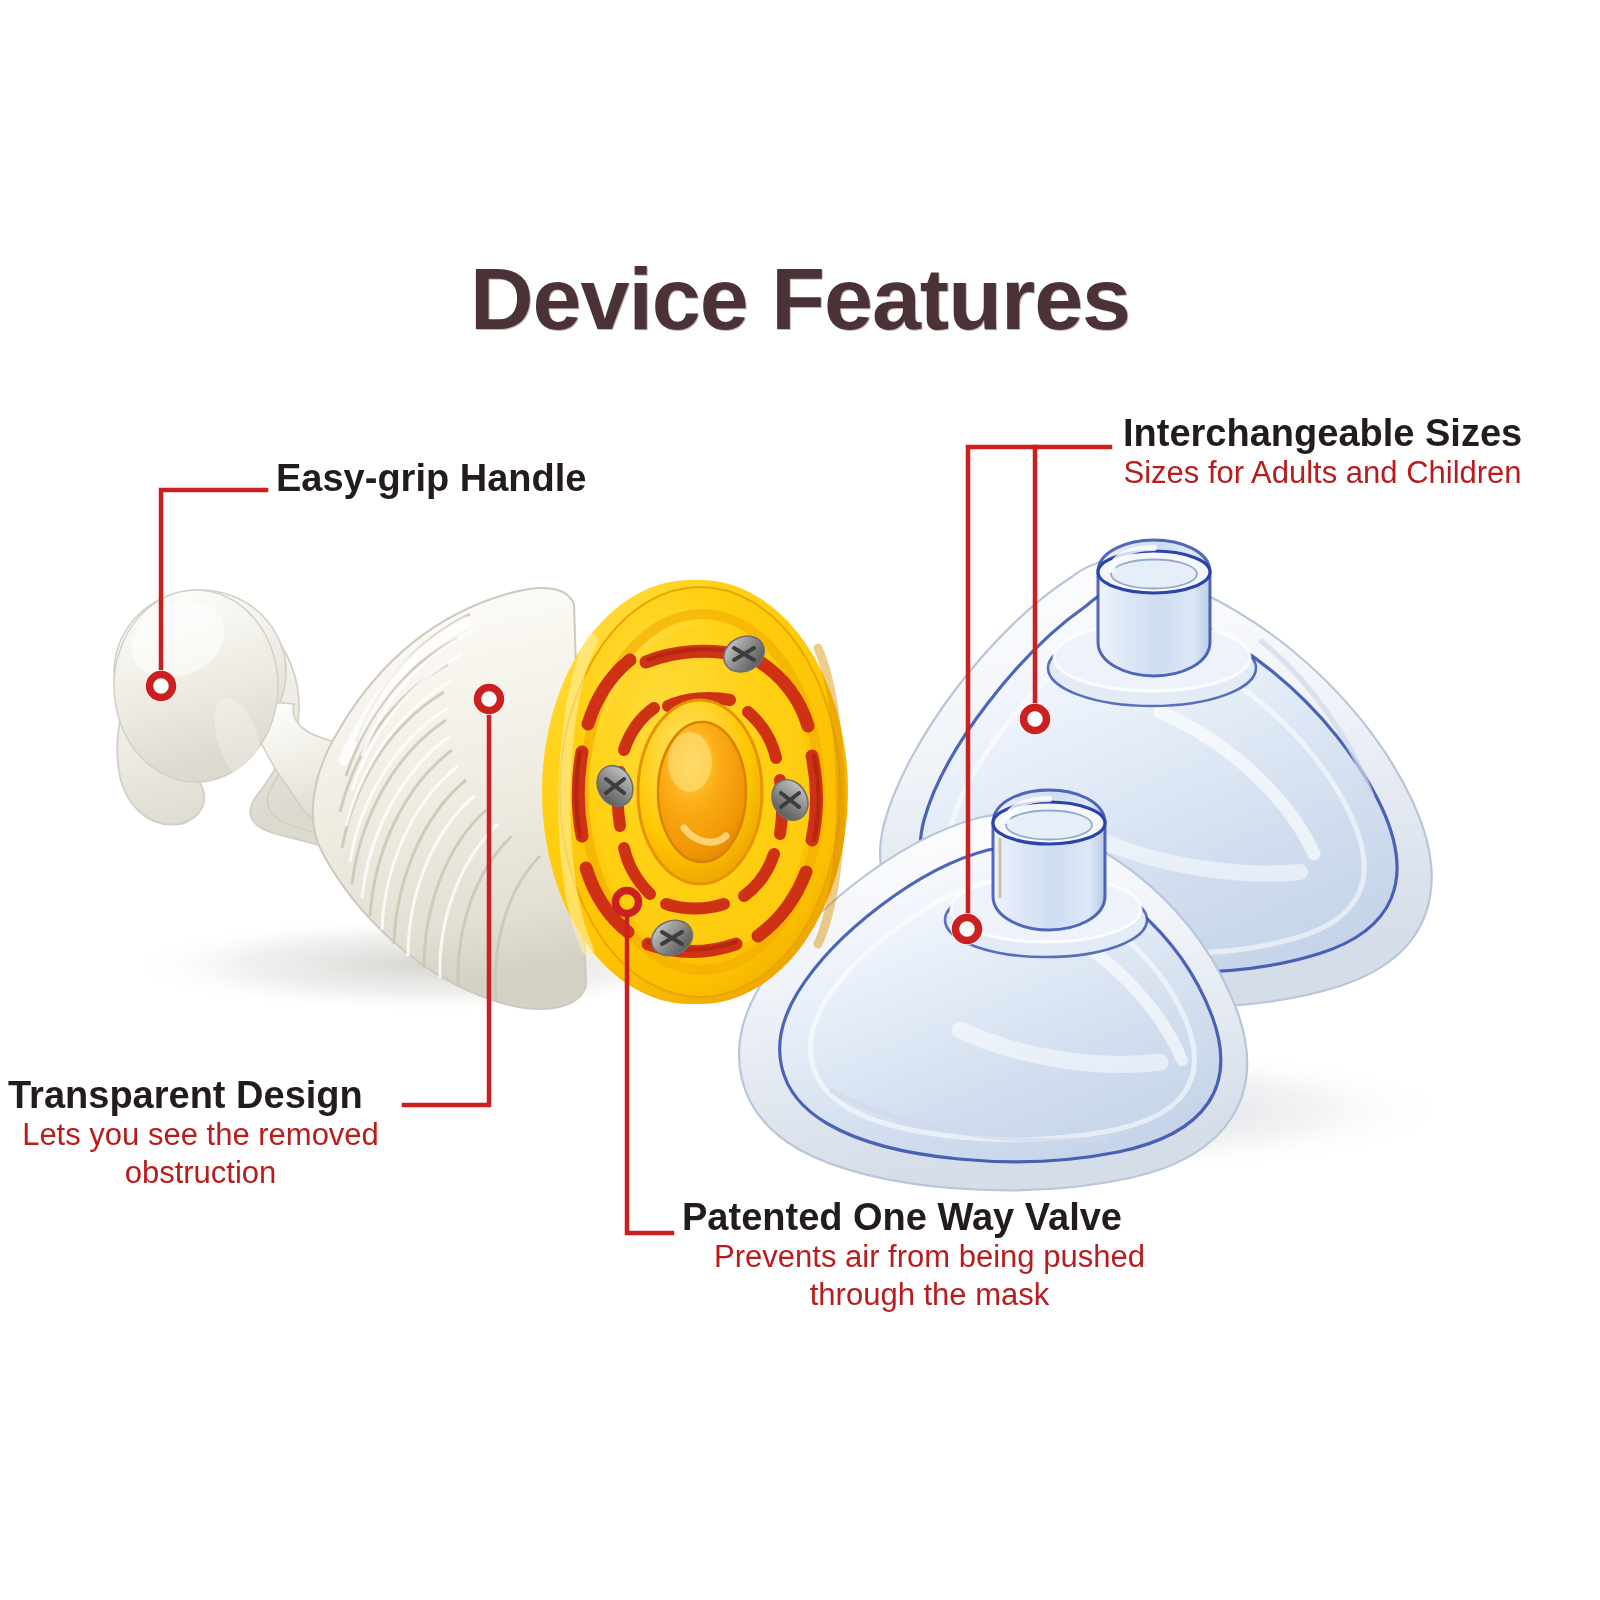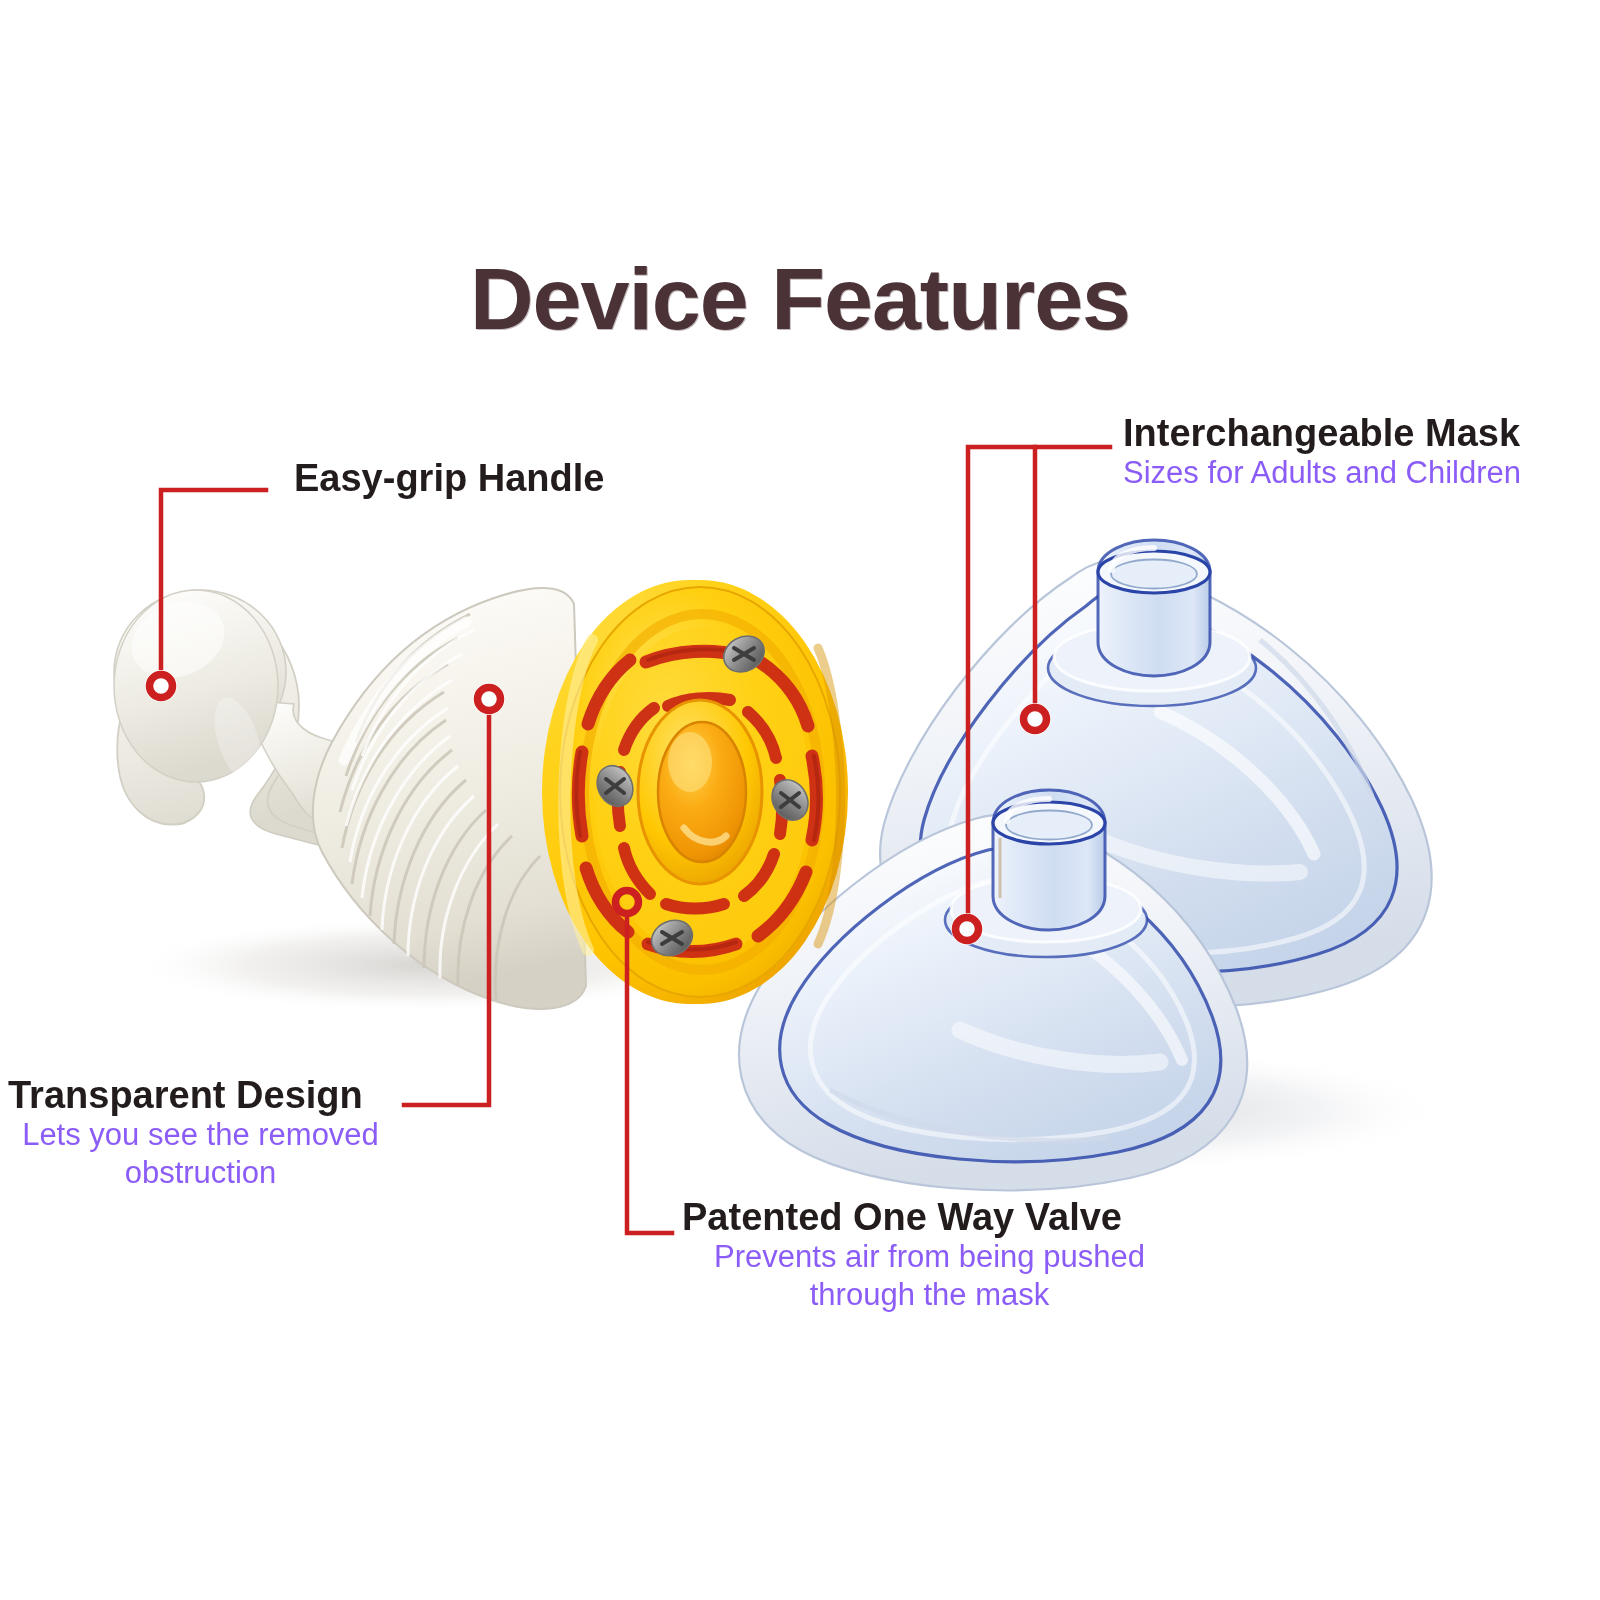--- a/index.html
+++ b/index.html
@@ -18,23 +18,23 @@
     color:#4b3236;
     text-shadow:1px 1px 0 rgba(80,55,60,.35);
   }
 
   
   .callout{position:absolute;}
   .callout .head{
     font-size:38px;font-weight:bold;color:#231c1c;white-space:nowrap;line-height:1.08;
   }
   .callout .sub{
-    font-size:31px;font-weight:normal;color:#8b5cf6;line-height:1.22;
+    font-size:31px;font-weight:normal;color:#b91c1c;line-height:1.22;
   }
-  .c-handle{left:294px;top:458px;}
+  .c-handle{left:276px;top:458px;}
   .c-mask{left:1123px;top:413px;text-align:left;}
   .c-mask .sub{text-align:center;width:100%;}
   .c-trans{left:8px;top:1075px;width:400px;text-align:left;}
   .c-trans .sub{text-align:center;width:385px;}
   .c-valve{left:682px;top:1197px;width:500px;text-align:left;}
   .c-valve .sub{text-align:center;width:495px;}
 
   
   #leaders{position:absolute;left:0;top:0;width:1600px;height:1600px;pointer-events:none;}
 
@@ -379,21 +379,21 @@
     </g>
   </svg>
 
   <div class="title">Device Features</div>
 
   <div class="callout c-handle">
     <div class="head">Easy-grip Handle</div>
   </div>
 
   <div class="callout c-mask">
-    <div class="head">Interchangeable Mask</div>
+    <div class="head">Interchangeable Sizes</div>
     <div class="sub">Sizes for Adults and Children</div>
   </div>
 
   <div class="callout c-valve">
     <div class="head">Patented One Way Valve</div>
     <div class="sub">Prevents air from being pushed through the mask</div>
   </div>
 
   <div class="callout c-trans">
     <div class="head">Transparent Design</div>

